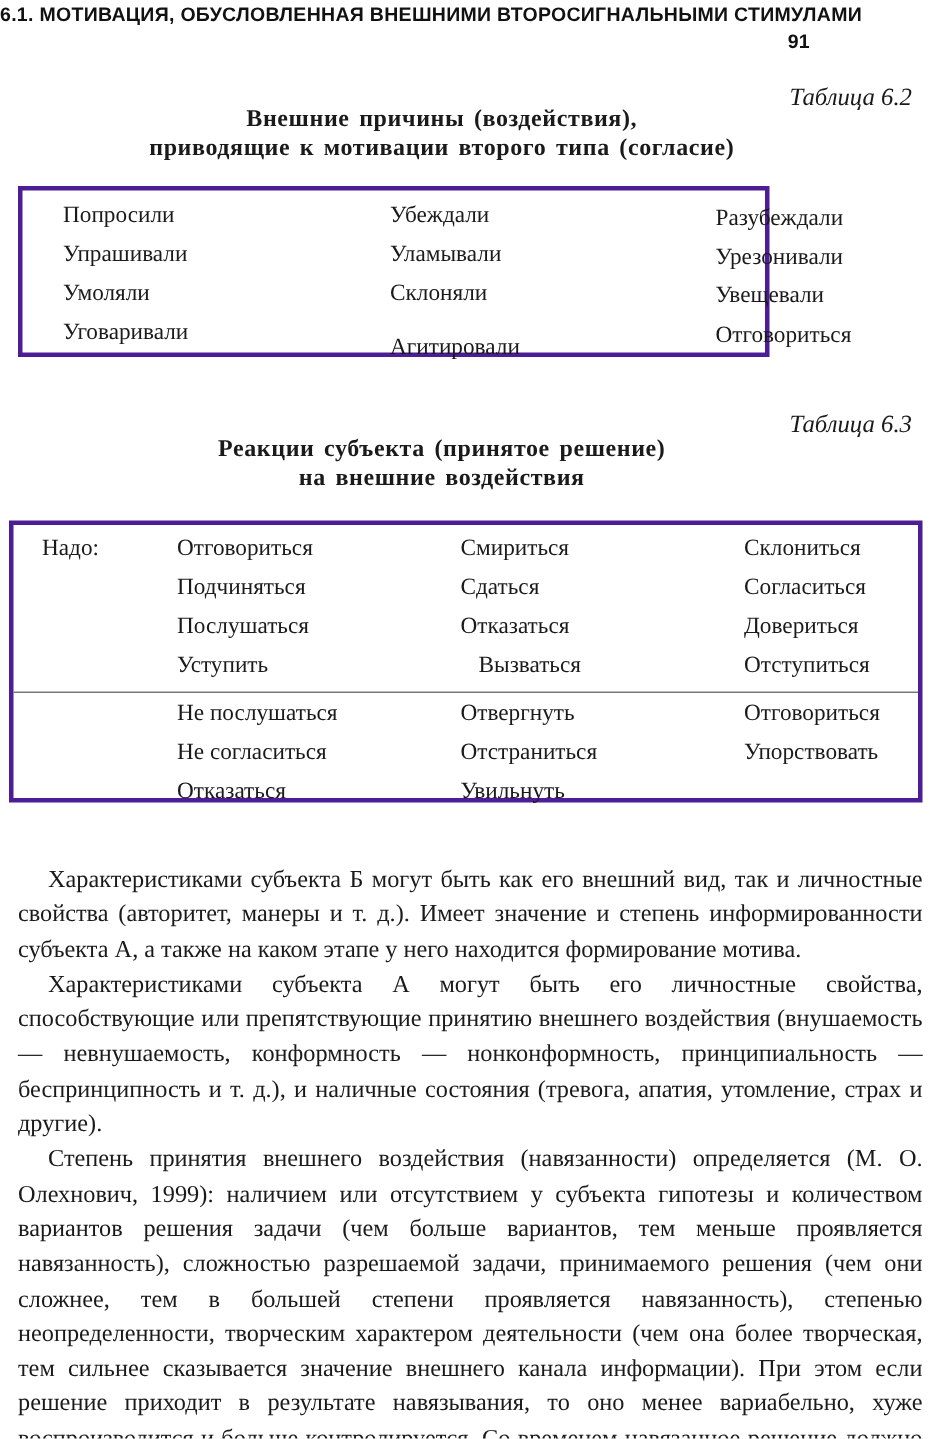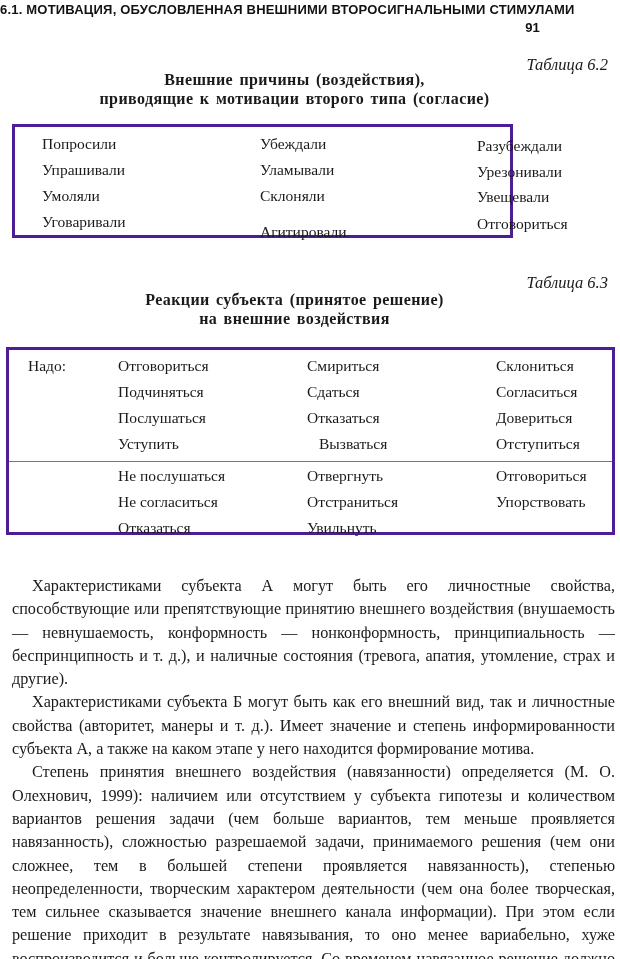--- a/index.html
+++ b/index.html
@@ -74,16 +74,16 @@
 
   <span class="cell" style="left:298px; top:117px;">Отвергнуть</span>
   <span class="cell" style="left:298px; top:143px;">Отстраниться</span>
   <span class="cell" style="left:298px; top:169px;">Увильнуть</span>
 
   <span class="cell" style="left:487px; top:117px;">Отговориться</span>
   <span class="cell" style="left:487px; top:143px;">Упорствовать</span>
 </div>
 
 <div class="body-text" style="top:575px;">
+  <p>Характеристиками субъекта Б могут быть как его внешний вид, так и личностные свойства (авторитет, манеры и т. д.). Имеет значение и степень информированности субъекта А, а также на каком этапе у него находится формирование мотива.</p>
   <p>Характеристиками субъекта А могут быть его личностные свойства, способствующие или препятствующие принятию внешнего воздействия (внушаемость — невнушаемость, конформность — нонконформность, принципиальность — беспринципность и т. д.), и наличные состояния (тревога, апатия, утомление, страх и другие).</p>
-  <p>Характеристиками субъекта Б могут быть как его внешний вид, так и личностные свойства (авторитет, манеры и т. д.). Имеет значение и степень информированности субъекта А, а также на каком этапе у него находится формирование мотива.</p>
   <p>Степень принятия внешнего воздействия (навязанности) определяется (М. О. Олехнович, 1999): наличием или отсутствием у субъекта гипотезы и количеством вариантов решения задачи (чем больше вариантов, тем меньше проявляется навязанность), сложностью разрешаемой задачи, принимаемого решения (чем они сложнее, тем в большей степени проявляется навязанность), степенью неопределенности, творческим характером деятельности (чем она более творческая, тем сильнее сказывается значение внешнего канала информации). При этом если решение приходит в результате навязывания, то оно менее вариабельно, хуже воспроизводится и больше контролируется. Со временем навязанное решение должно превратиться в собственное, что обеспечит его устойчивость.</p>
 </div>
 
 </body></html>

